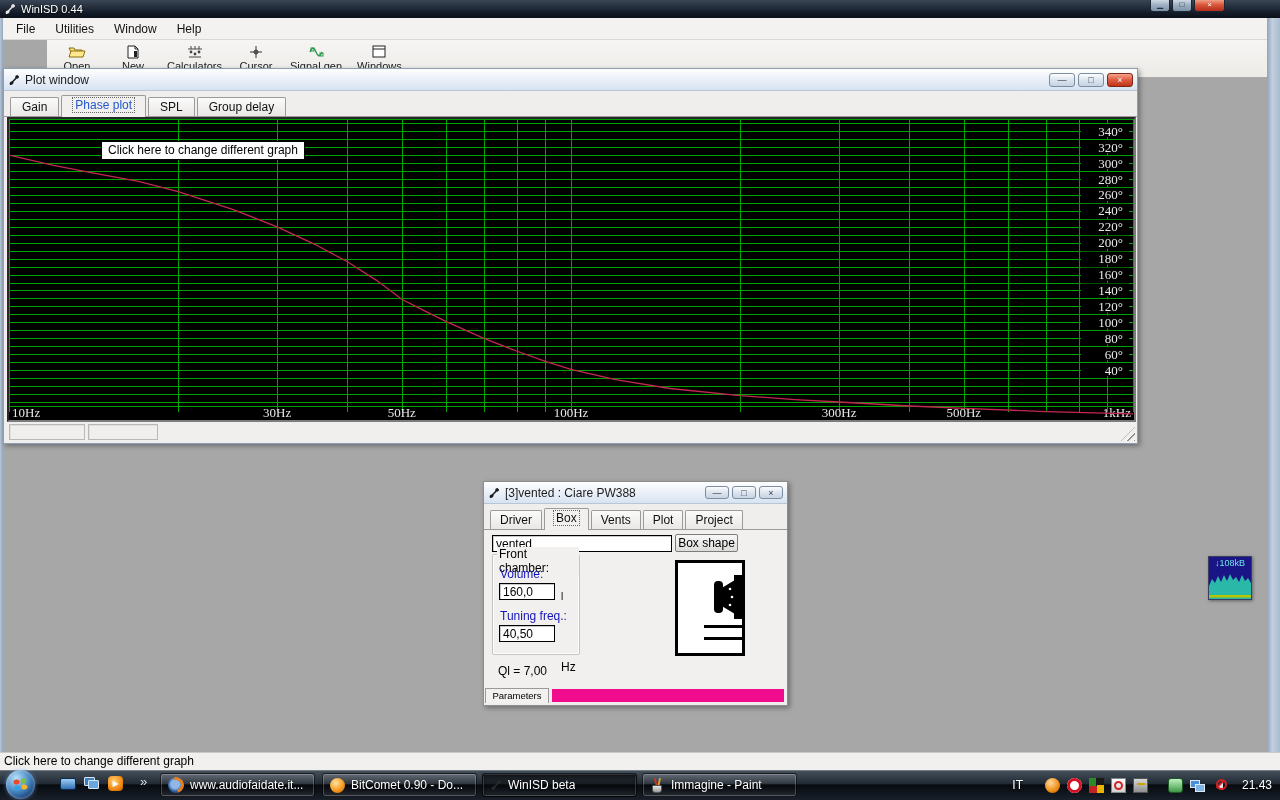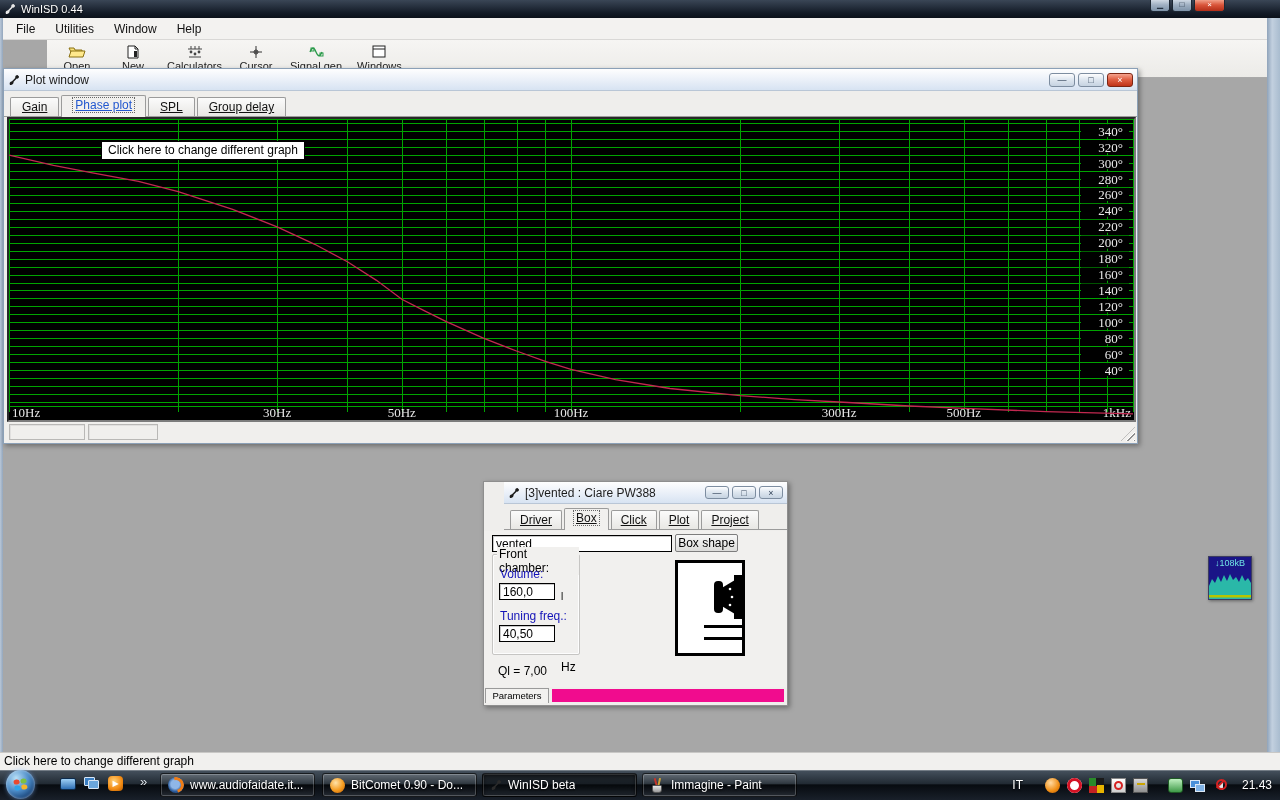--- a/index.html
+++ b/index.html
@@ -37,21 +37,21 @@
     display:flex; align-items:center; padding:0 4px; color:#1c1c1c; }
   .cwin-title .t-text { margin-left:5px; font-size:12px; }
   .wbtns { margin-left:auto; display:flex; gap:3px; }
   .wbtn { width:26px; height:14px; border:1px solid #7d8da0; border-radius:3px;
     background:linear-gradient(#fdfdfe,#dfe7f0 45%,#c6d3e1); color:#33445a; font-size:9px; line-height:12px; text-align:center; }
   .wbtn.red { background:linear-gradient(#f5a38e,#e06145 45%,#bf3318); color:#fff; border-color:#7d2614; }
   .wbtn.sm { width:24px; height:13px; }
 
   .tabstrip { height:26px; display:flex; align-items:flex-end; padding-left:6px; border-bottom:1px solid #9b9b9b; background:#efeeec; }
   .tab { height:19px; padding:2px 11px 0; margin-right:2px; border:1px solid #9b9b9b; border-bottom:none;
-    border-radius:2px 2px 0 0; background:linear-gradient(#fbfbfb,#e8e7e4); color:#111; font-size:12px;text-decoration:underline; }
+    border-radius:2px 2px 0 0; background:linear-gradient(#fbfbfb,#e8e7e4); color:#111; font-size:12px; }
   .tab.sel { height:22px; margin-bottom:-1px; background:#f1f0ee; position:relative; z-index:2; }
   .tab.sel .foc { outline:1px dotted #666; padding:0 2px; }
   .tab.sel.blue { color:#2257cf; }
 
   
   #plot-window { left:3px; top:68px; width:1135px; height:376px; }
   .graph-wrap { position:absolute; left:3px; top:48px; width:1129px; height:305px;
     background:#000; border:2px solid #7c7c7c; border-style:inset; }
   #plot-svg { display:block; }
   #plot-svg text { font:13px "Liberation Serif","DejaVu Serif",serif; fill:#e8e8e8; }
@@ -59,21 +59,21 @@
     padding:1px 6px 2px; font-size:12px; color:#000; white-space:nowrap; }
   .pstatus { position:absolute; left:1px; bottom:1px; width:1131px; height:20px; background:#f0efed; display:flex; gap:3px; padding:2px 2px 2px 4px; }
   .pst-panel { border:1px solid #b9b8b6; box-shadow:inset 1px 1px 0 rgba(0,0,0,.06); background:#f0efed; height:16px; }
   .pst-a { width:76px; } .pst-b { width:70px; }
   .pst-msg { flex:1; padding:1px 4px; font-size:12px; color:#000; }
   .grip { position:absolute; right:1px; bottom:1px; width:14px; height:14px;
     background:repeating-linear-gradient(135deg,transparent 0 3px,#fff 3px 4px,#8f8f8f 4px 5px);
     clip-path:polygon(100% 0,100% 100%,0 100%); }
 
   
-  #proj-window { left:483px; top:481px; width:305px; height:225px; border-color:#8e8e8e;padding-left:20px; }
+  #proj-window { left:483px; top:481px; width:305px; height:225px; border-color:#8e8e8e; }
   #proj-window .tab { padding:2px 9px 0; }
   .proj-content { position:absolute; left:0; top:49px; width:303px; height:157px; background:#f1f0ee; }
   .fld { background:#fff; border:1px solid #000000; box-shadow:inset 1px 1px 0 #c9c9c9; font:12px "Liberation Sans",sans-serif; padding:1px 3px; }
   #box-name { position:absolute; left:8px; top:4px; width:180px; height:17px; }
   #box-shape-btn { position:absolute; left:191px; top:3px; width:63px; height:18px;
     border:1px solid #7d7d7d; border-radius:2px; background:linear-gradient(#f8f8f8,#dcdcda); font:12px "Liberation Sans",sans-serif; color:#000; }
   .groupbox { position:absolute; left:8px; top:23px; width:88px; height:101px;
     border:1px solid #c6c5c3; box-shadow:inset 0 0 0 1px #fdfdfd; border-radius:2px; }
   .groupbox .legend { position:absolute; left:4px; top:-8px; background:#f1f0ee; padding:0 2px; color:#000; }
   .blue-lab { color:#1414b8; }
@@ -383,21 +383,21 @@
     <span class="t-text">[3]vented : Ciare PW388</span>
     <div class="wbtns">
       <div class="wbtn sm">—</div>
       <div class="wbtn sm">□</div>
       <div class="wbtn sm">×</div>
     </div>
   </div>
   <div class="tabstrip">
     <div class="tab">Driver</div>
     <div class="tab sel"><span class="foc">Box</span></div>
-    <div class="tab">Click</div>
+    <div class="tab">Vents</div>
     <div class="tab">Plot</div>
     <div class="tab">Project</div>
   </div>
   <div class="proj-content">
     <input class="fld" id="box-name" value="vented" style="">
     <button id="box-shape-btn">Box shape</button>
     <div class="groupbox">
       <span class="legend">Front chamber:</span>
       <span class="blue-lab gb-vol-lab">Volume:</span>
       <input class="fld gb-vol" value="160,0" style="">

